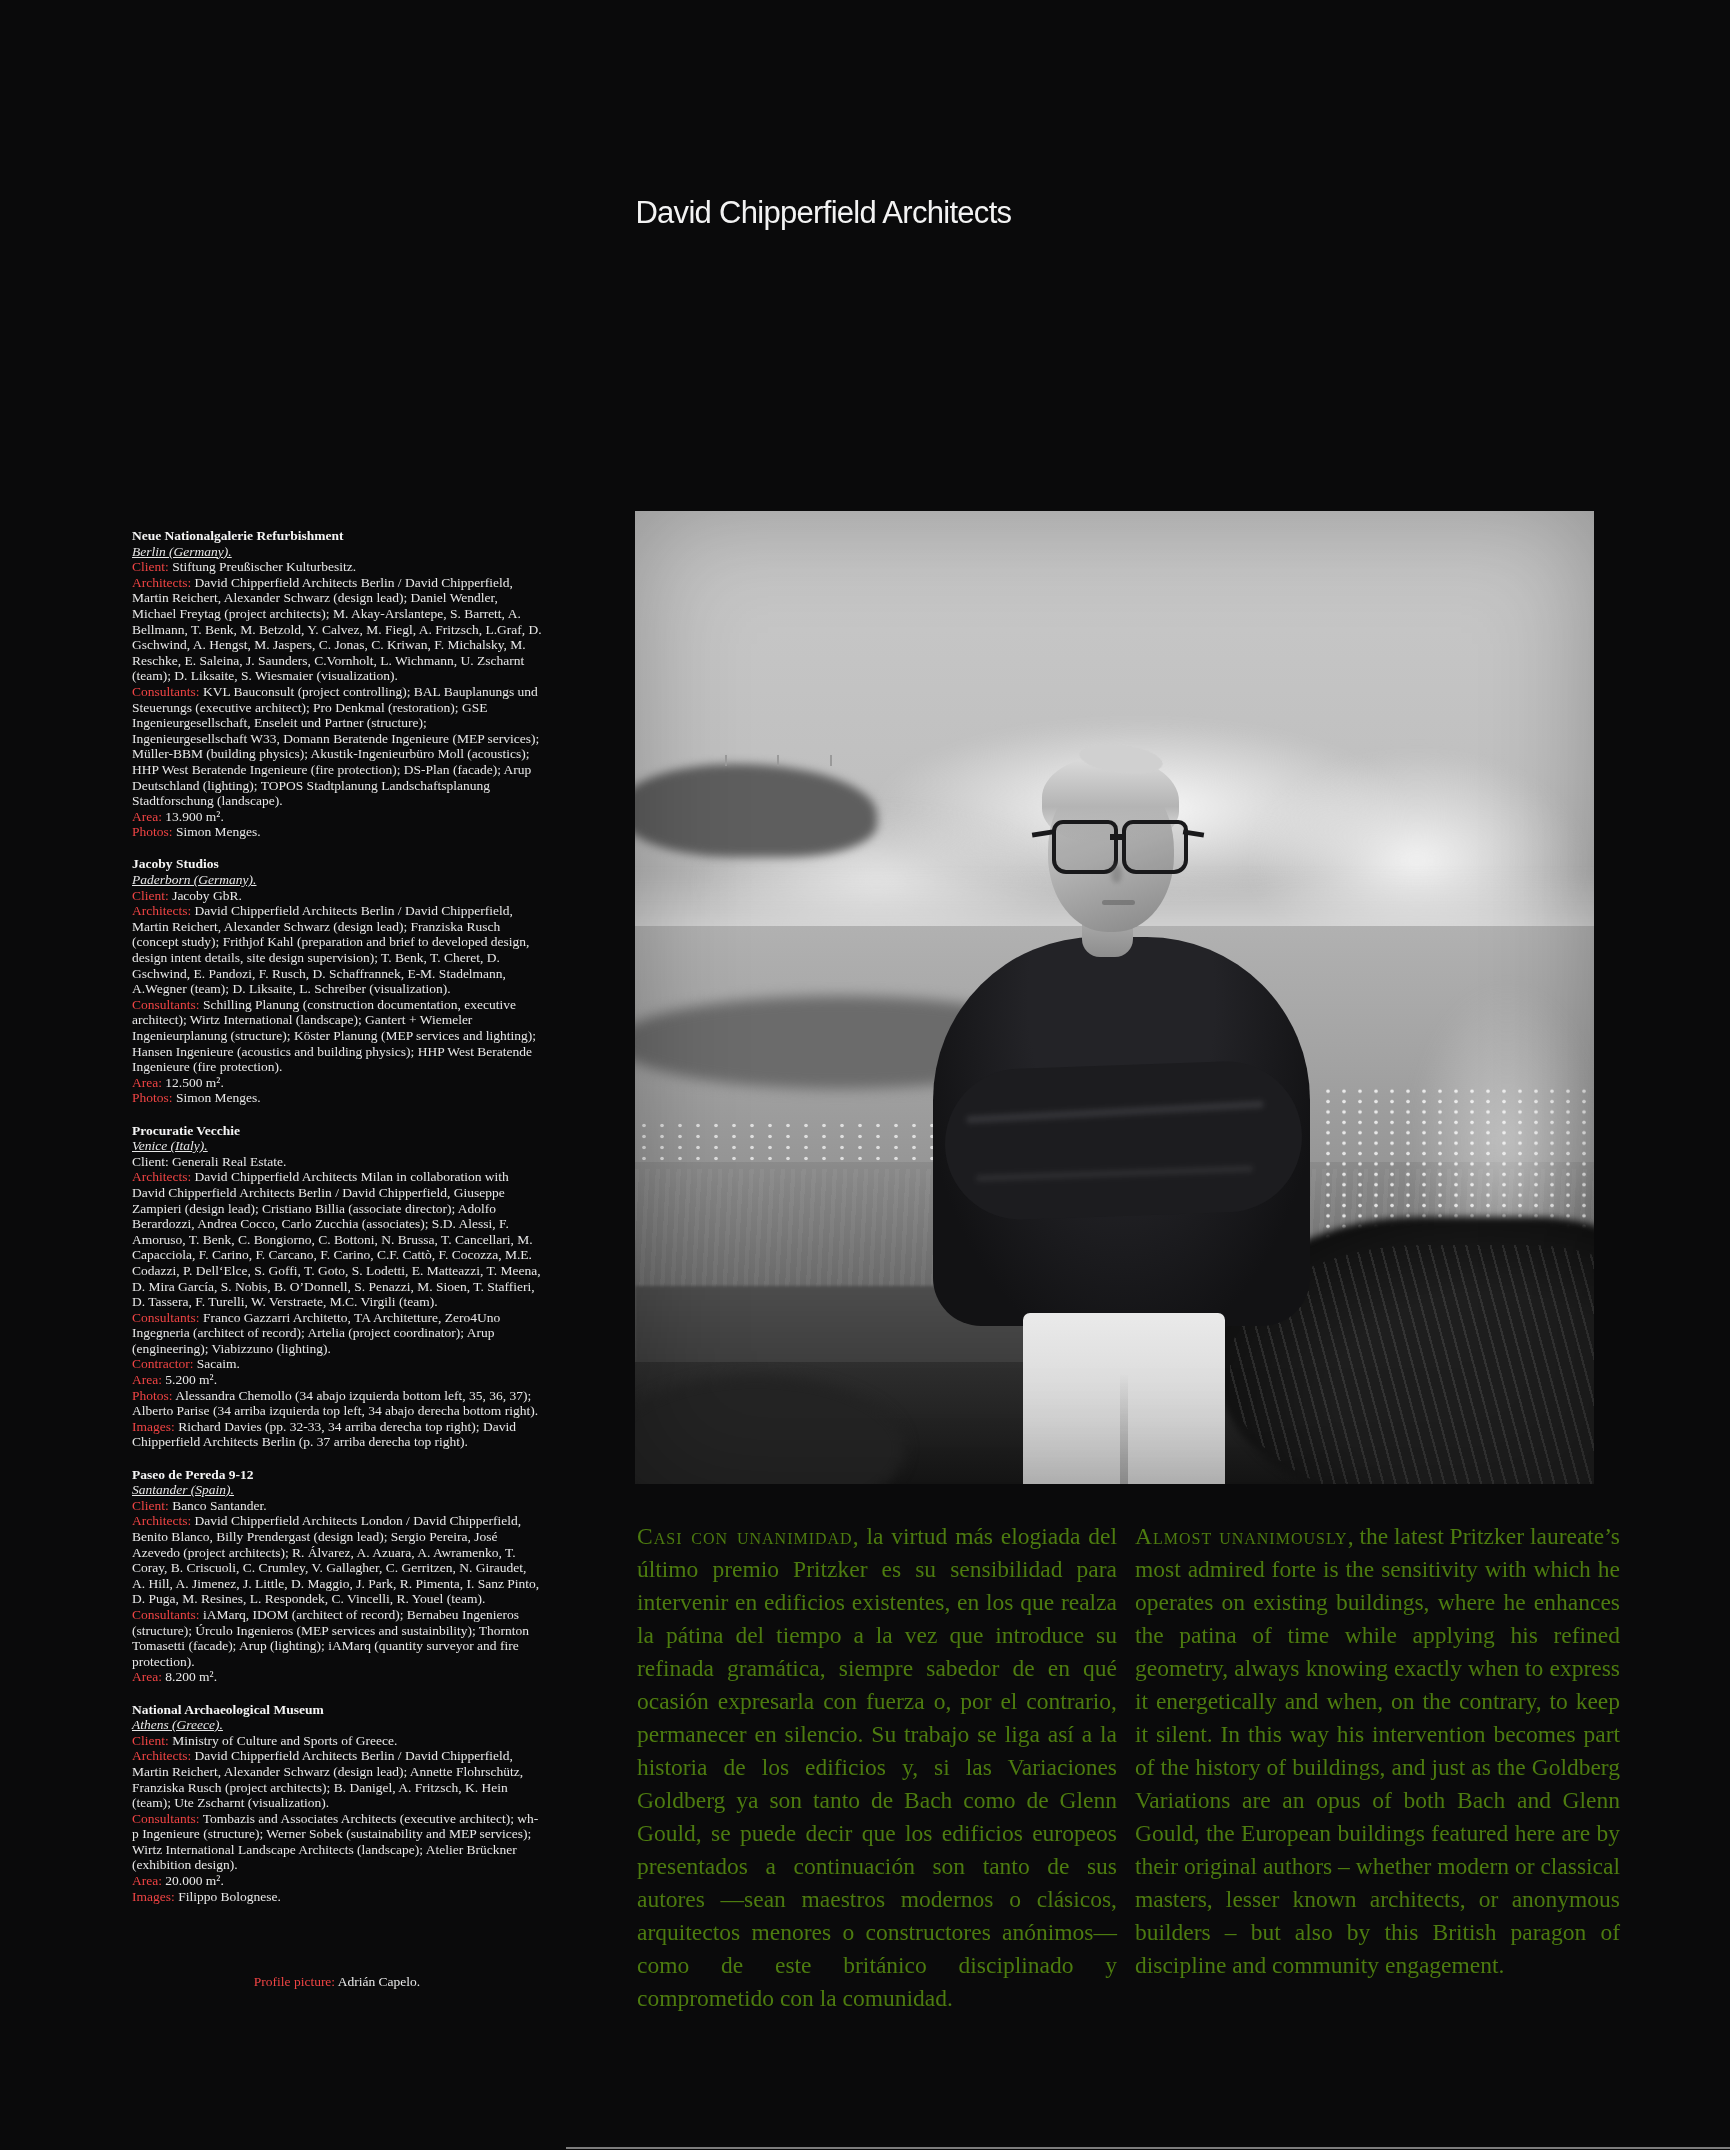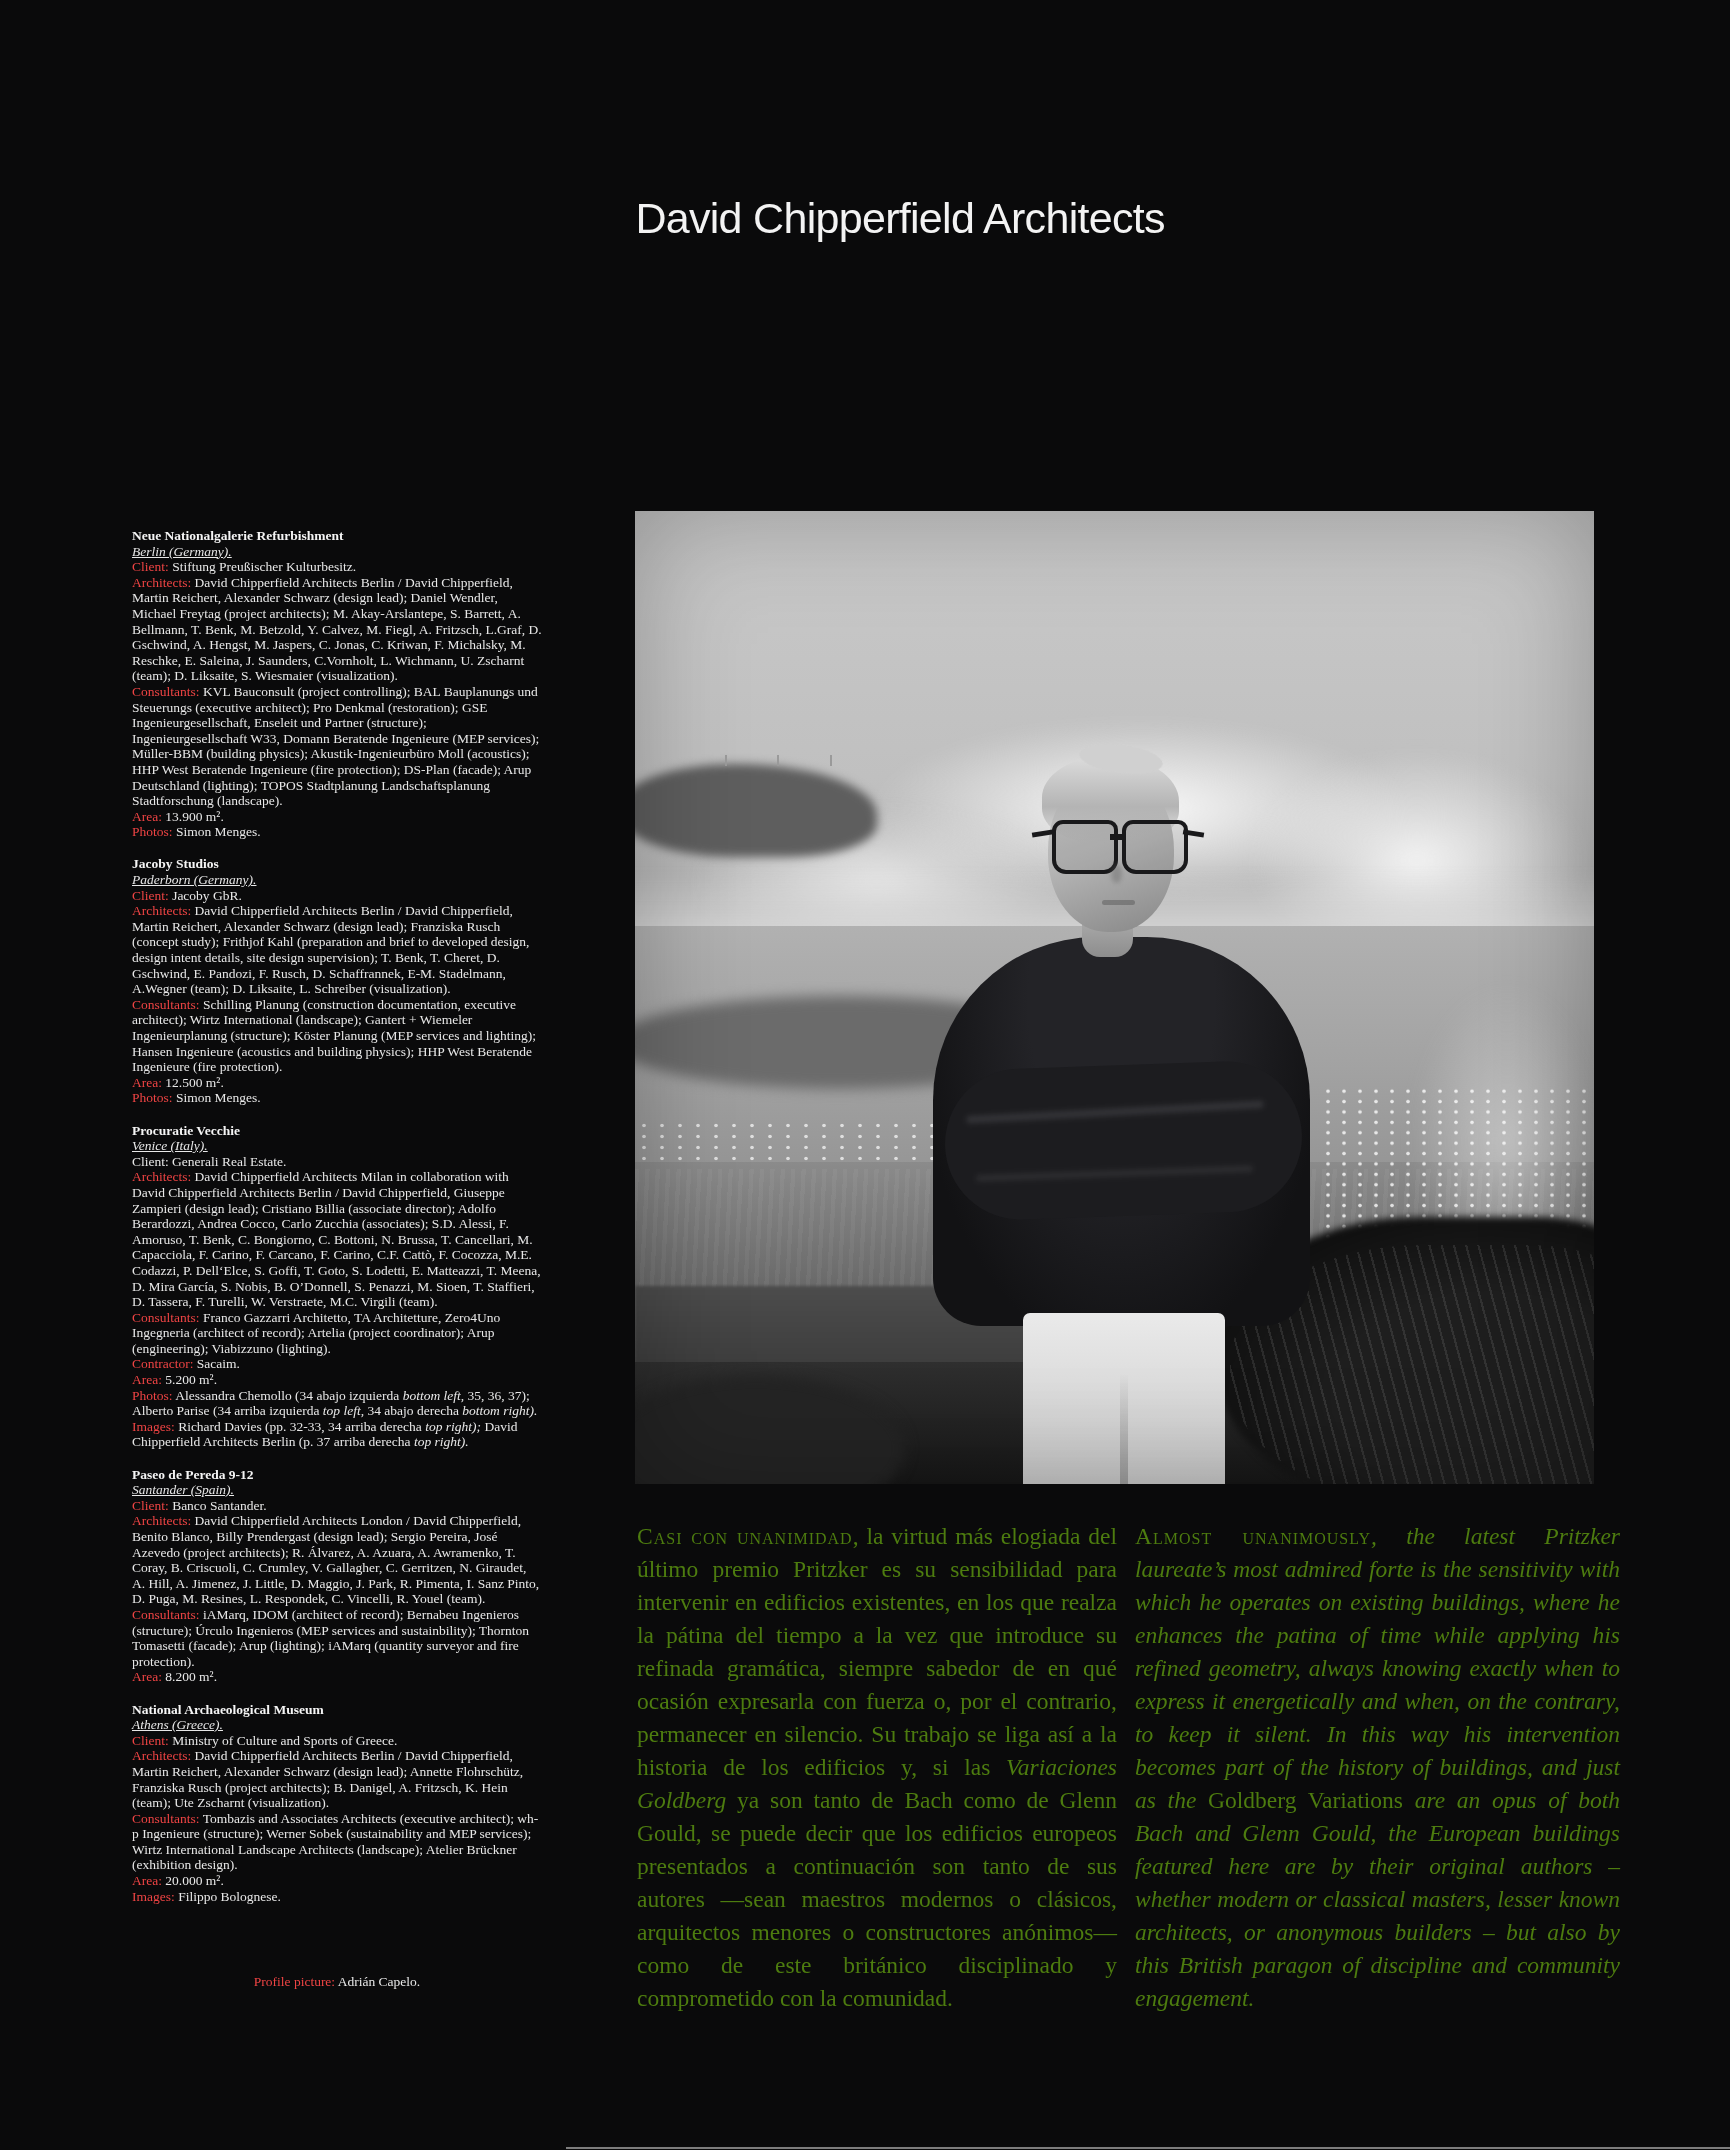--- a/index.html
+++ b/index.html
@@ -6,34 +6,34 @@
   body{
     width:1731px;height:2151px;position:relative;overflow:hidden;
     background:#0a0a0b;
     font-family:"Liberation Serif",serif;
   }
   .page{position:absolute;inset:0;background:#0a0a0b;}
 
   
   .masthead{position:absolute;left:634px;top:186px;color:#f3f3f3;font-family:"Liberation Sans",sans-serif;}
   .masthead h1{margin:0;font-size:72px;line-height:1;font-weight:bold;letter-spacing:-2.1px;}
-  .masthead h2{margin:11px 0 0 1.4px;font-size:43px;line-height:1;font-weight:normal;letter-spacing:-0.7px;}
+  .masthead h2{margin:11px 0 0 1.4px;font-size:31px;line-height:1;font-weight:normal;letter-spacing:-0.7px;}
 
   
   .credits{position:absolute;left:132px;top:528px;width:410px;
     font-size:13.5px;line-height:15.6px;color:#e8e8e8;}
   .credits p{margin:0;}
   .credit-block{margin-bottom:16.6px;}
   .block-title{font-weight:bold;color:#f5f5f5;}
   .block-location{font-style:italic;text-decoration:underline;}
   .profile-line{position:absolute;left:132px;top:1974px;width:410px;
     font-size:13.5px;line-height:15.6px;color:#e8e8e8;margin:0;text-align:center;}
 
   .rich-b{font-weight:normal;color:#ef4444;}
-  .rich-i{font-style:italic;}
+  .rich-i{}
   .rich-n{font-style:normal;font-weight:normal;}
   .rich-sc{font-variant:small-caps;font-style:normal;letter-spacing:1px;}
 
   
   .essay-col{position:absolute;top:1520px;width:480px;
     font-size:23.5px;line-height:33px;color:#4d7c0f;text-align:justify;margin:0;}
   .essay-es{left:637px;}
   .essay-en{left:1135px;width:485px;}
 
   

